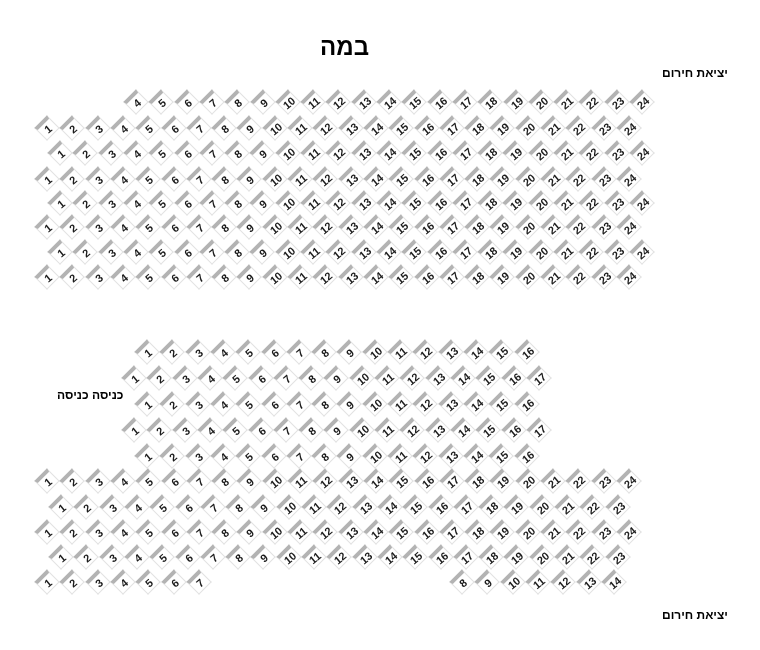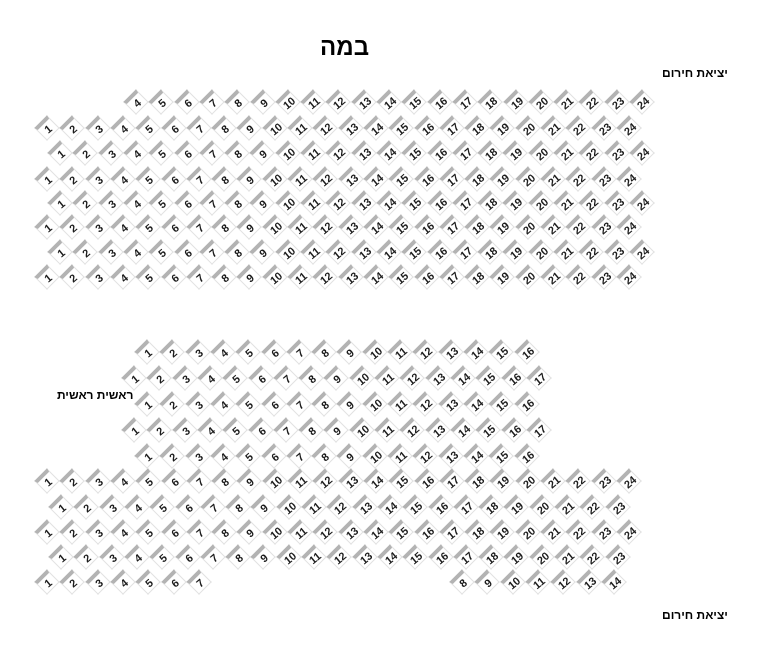--- a/index.html
+++ b/index.html
@@ -62,21 +62,21 @@
   }
 </style>
 </head>
 <body>
 
 <div id="stage-map">
   <div class="page-title">במה</div>
 
   <div class="side-label exit-top">יציאת חירום</div>
 
-  <div class="side-label main-entrance">ראשית ראשית</div>
+  <div class="side-label main-entrance">כניסה כניסה</div>
 
   <div class="side-label exit-bottom">יציאת חירום</div>
 
   <div id="seats">
       <div class="seat" style="left: 123px; top: 89px;">
         <span class="chair"></span>
         <span class="num" style="transform: rotate(-40deg);">4</span>
       </div>
       <div class="seat" style="left: 148.3px; top: 89px;">
         <span class="chair"></span>

